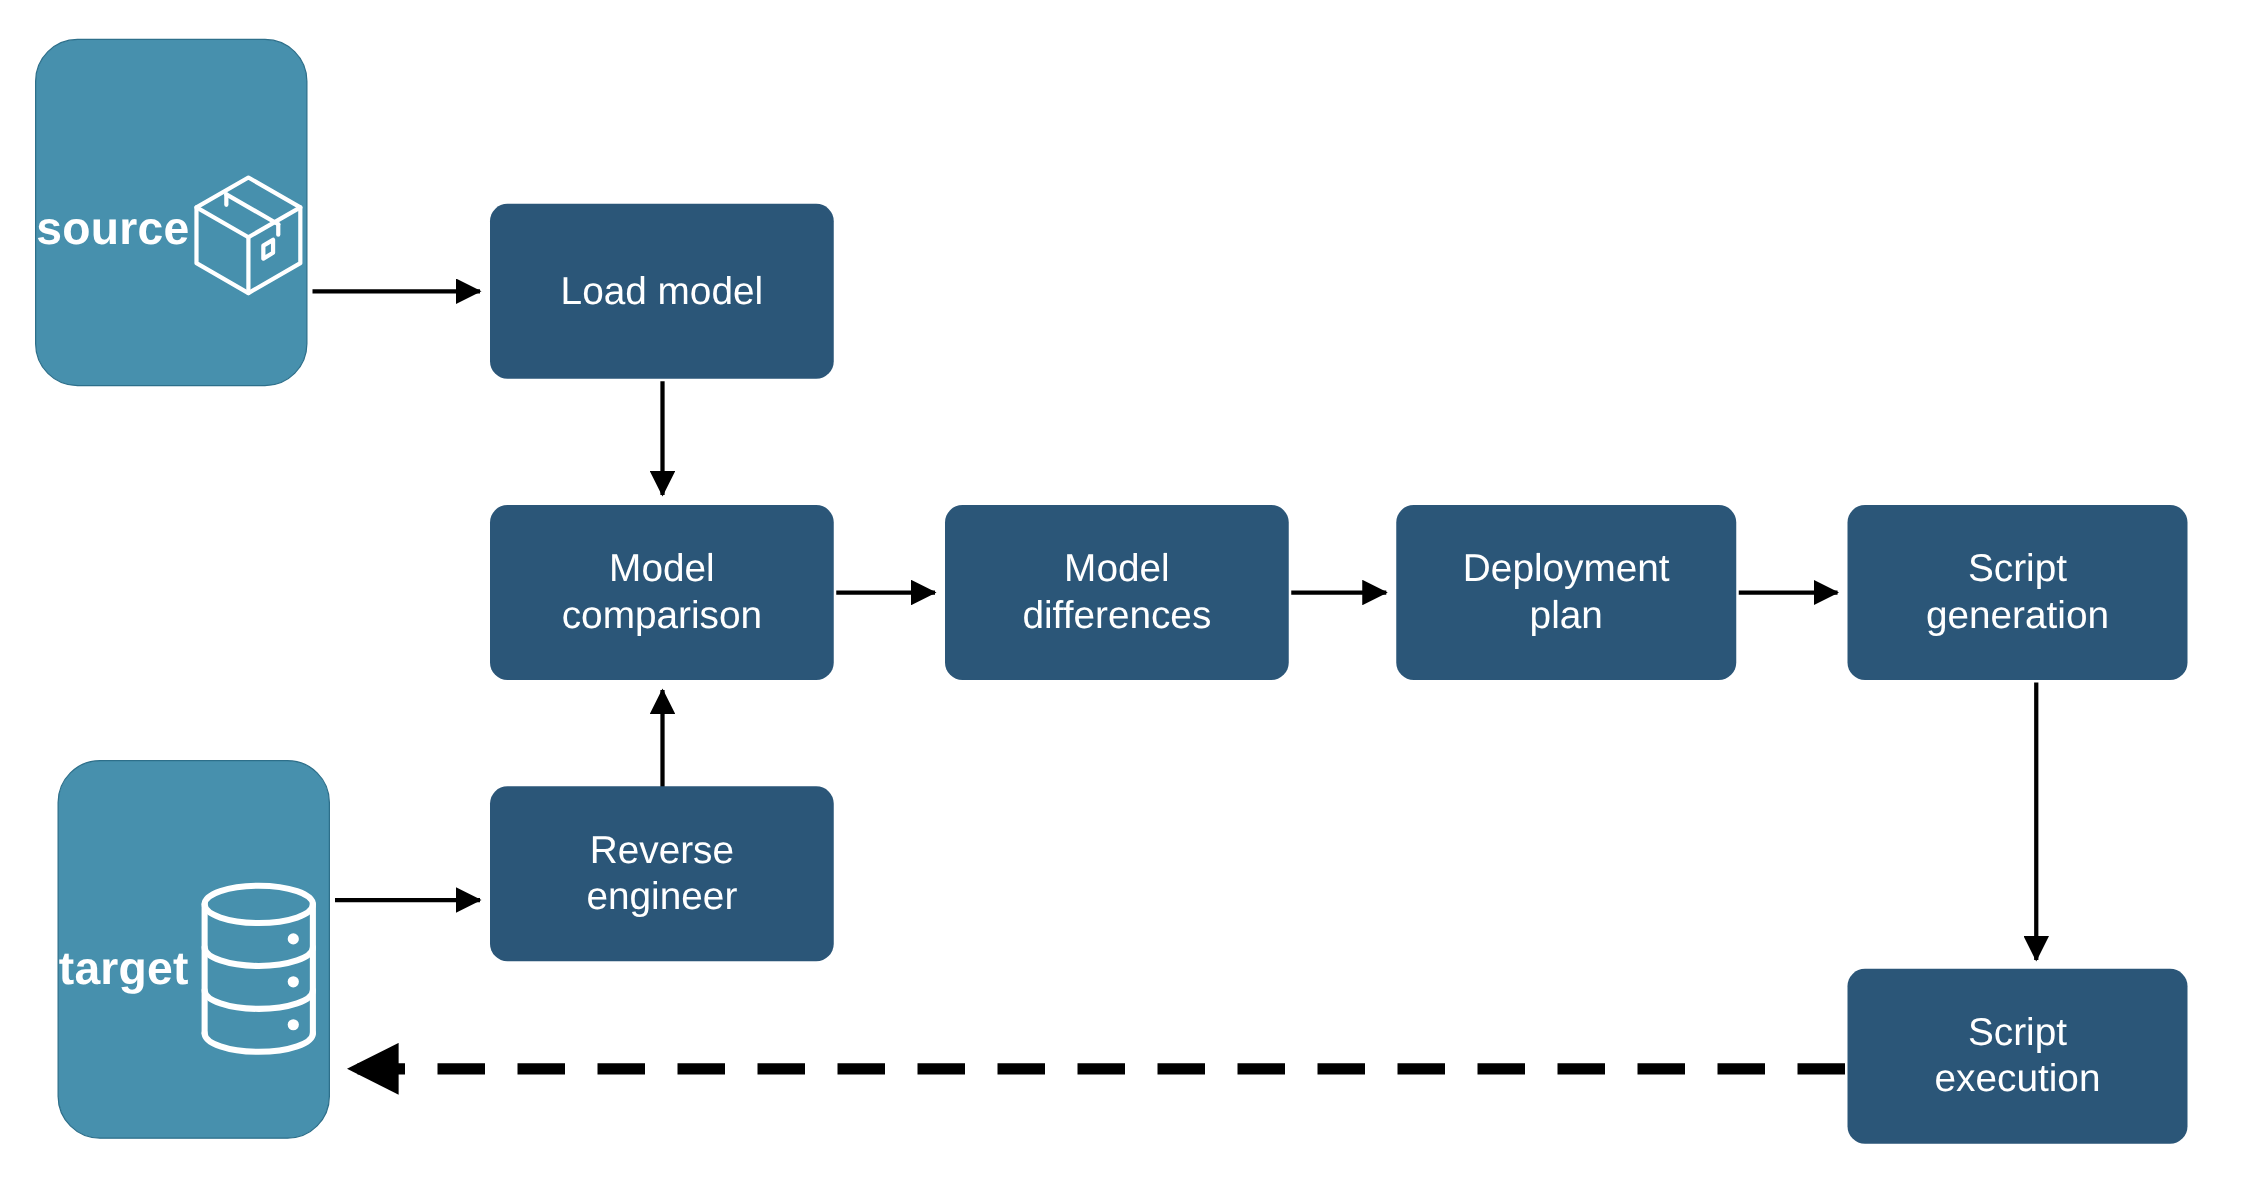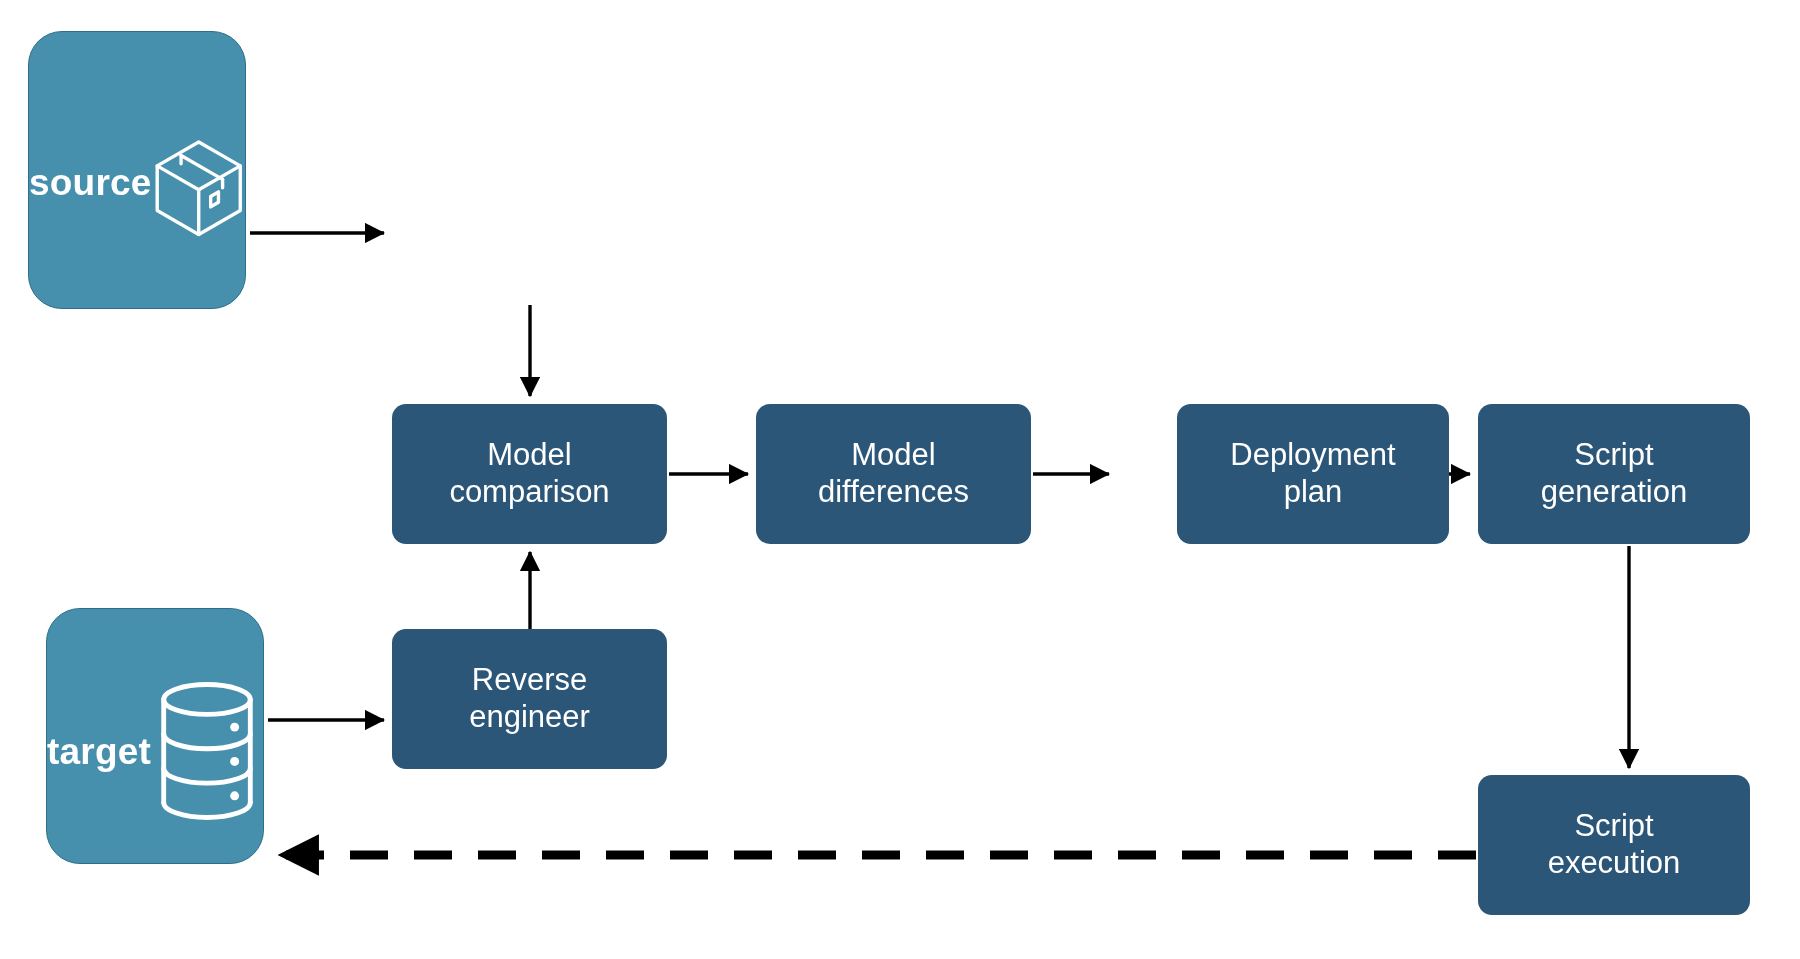--- a/index.html
+++ b/index.html
@@ -114,49 +114,52 @@
         <path d="M 90 100 L 90 186"></path>
         <path d="M 56 34 L 136 80"></path>
         <path d="M 136 80 L 136 96"></path>
         <path d="M 56 34 L 56 50"></path>
 
         <path d="M 113 113 L 128 104 L 128 124 L 113 133 Z"></path>
       </g>
     </svg>
   </div>
 
-  <div class="endpoint-card" id="ep-target" style="left: 46px; top: 608px; width: 218px; height: 256px; padding-top: 30px;">
+  <div class="endpoint-card" id="ep-target" style="left: 46px; top: 608px; width: 218px; height: 303px; padding-top: 30px;">
     <div class="endpoint-label">target</div>
     <svg class="endpoint-icon" width="150" height="190" viewBox="0 0 150 190">
       <g fill="none" stroke="#ffffff" stroke-width="6.5" stroke-linejoin="round" stroke-linecap="round">
         <ellipse cx="75" cy="26" rx="58" ry="20"></ellipse>
         <path d="M 17 26 L 17 164"></path>
         <path d="M 133 26 L 133 164"></path>
         <path d="M 17 164 A 58 20 0 0 0 133 164"></path>
         <path d="M 17 72 A 58 20 0 0 0 133 72"></path>
         <path d="M 17 118 A 58 20 0 0 0 133 118"></path>
       </g>
       <circle cx="112" cy="63" r="6" fill="#ffffff"></circle>
       <circle cx="112" cy="109" r="6" fill="#ffffff"></circle>
       <circle cx="112" cy="155" r="6" fill="#ffffff"></circle>
     </svg>
   </div>
 
+  <div class="node" id="node-load-model" style="left: 392px; top: 163px; width: 275px; height: 140px;">
+    <span class="node-label">Load model</span>
+  </div>
 
   <div class="node" id="node-model-comparison" style="left: 392px; top: 404px; width: 275px; height: 140px;">
     <span class="node-label">Model
 comparison</span>
   </div>
 
   <div class="node" id="node-model-differences" style="left: 756px; top: 404px; width: 275px; height: 140px;">
     <span class="node-label">Model
 differences</span>
   </div>
 
-  <div class="node" id="node-deployment-plan" style="left: 1177px; top: 404px; width: 272px; height: 140px;">
+  <div class="node" id="node-deployment-plan" style="left: 1117px; top: 404px; width: 272px; height: 140px;">
     <span class="node-label">Deployment
 plan</span>
   </div>
 
   <div class="node" id="node-script-generation" style="left: 1478px; top: 404px; width: 272px; height: 140px;">
     <span class="node-label">Script
 generation</span>
   </div>
 
   <div class="node" id="node-reverse-engineer" style="left: 392px; top: 629px; width: 275px; height: 140px;">

